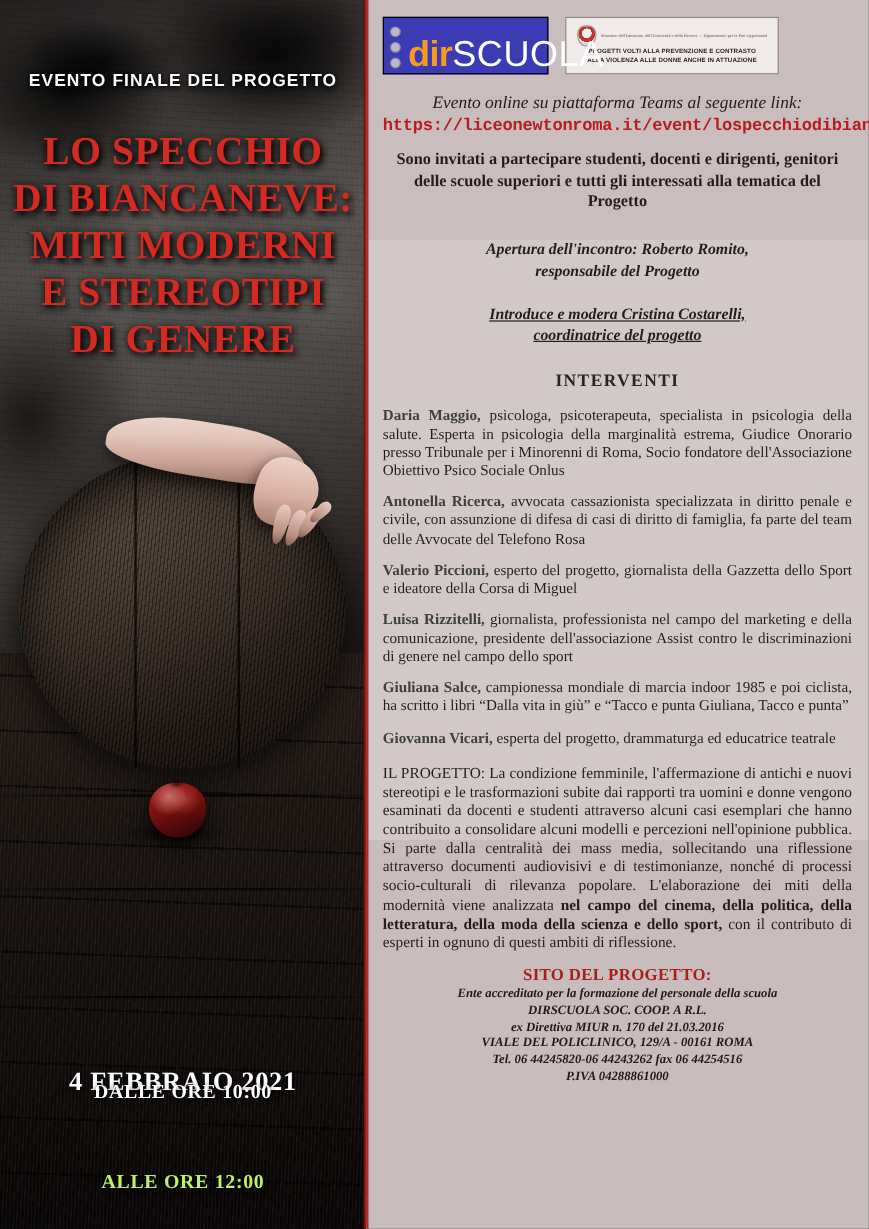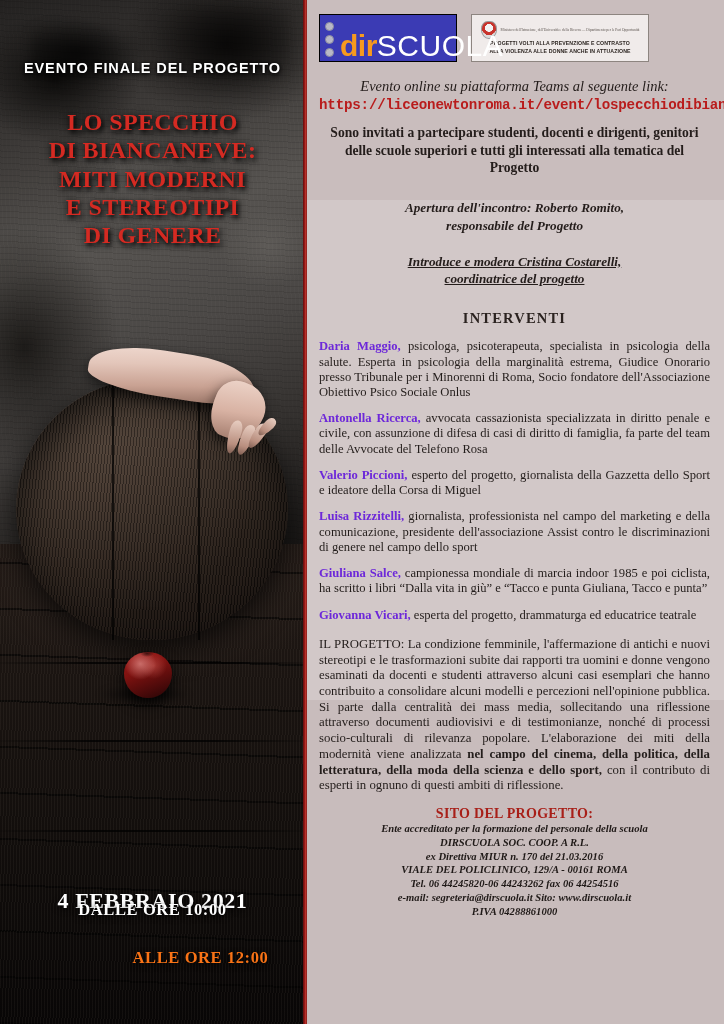--- a/index.html
+++ b/index.html
@@ -185,21 +185,21 @@
     font-size: 14.5px;
     letter-spacing: 0.9px;
     text-shadow: 0 2px 5px rgba(0,0,0,0.95), 0 0 3px rgba(0,0,0,0.9);
   }
 
   #main-title {
     top: 108px;
     color: #d42a22;
     font-family: "Liberation Serif", serif;
     font-weight: bold;
-    font-size: 24px;
+    font-size: 33px;
     line-height: 1.18;
     letter-spacing: 0.4px;
     text-shadow: 2px 3px 5px rgba(0,0,0,0.95), 0 0 8px rgba(0,0,0,0.7);
   }
   #main-title .tl { display: block; }
 
   #event-date {
     top: 888px;
     color: #ffffff;
     font-family: "Liberation Serif", serif;
@@ -211,28 +211,27 @@
   #time-from {
     top: 900px;
     color: #ffffff;
     font-family: "Liberation Serif", serif;
     font-weight: bold;
     font-size: 16.5px;
     letter-spacing: 0.6px;
     text-shadow: 0 2px 6px rgba(0,0,0,0.95);
   }
   #time-to {
-    top: 948px;
-    color: #f97316;
+    top: 975px;
+    color: #bef264;
     font-family: "Liberation Serif", serif;
     font-weight: bold;
     font-size: 16.5px;
     letter-spacing: 0.6px;
     text-shadow: 0 2px 6px rgba(0,0,0,0.95);
-    margin-left: 48px;
   }
 
   
   #photo-credit {
     position: absolute;
     right: 2px;
     bottom: 8px;
     transform-origin: right bottom;
     writing-mode: vertical-rl;
     transform: rotate(180deg);
@@ -398,21 +397,21 @@
   .speaker {
     font-family: "Liberation Serif", serif;
     font-size: 12.6px;
     line-height: 1.21;
     color: #231d1b;
     text-align: justify;
     margin-bottom: 11px;
     hyphens: auto;
   }
   .speaker .sname {
-    color: #6d28d9;
+    color: #404040;
     font-weight: bold;
   }
 
   #project-block {
     font-family: "Liberation Serif", serif;
     font-size: 12.8px;
     line-height: 1.23;
     color: #231d1b;
     text-align: justify;
     margin-top: 14px;
@@ -575,20 +574,19 @@
       </div>
 
       <div id="site-label">SITO DEL PROGETTO:</div>
 
       <div id="footer">
         <span class="f-row">Ente accreditato per la formazione del personale della scuola</span>
         <span class="f-row">DIRSCUOLA SOC. COOP. A R.L.</span>
         <span class="f-row">ex Direttiva MIUR n. 170 del 21.03.2016</span>
         <span class="f-row">VIALE DEL POLICLINICO, 129/A - 00161 ROMA</span>
         <span class="f-row">Tel. 06 44245820-06 44243262   fax  06 44254516</span>
-        <span class="f-row">e-mail: segreteria@dirscuola.it    Sito: www.dirscuola.it</span>
         <span class="f-row">P.IVA   04288861000</span>
       </div>
 
     </div>
   </div>
 
 </div>
 
 </body></html>

